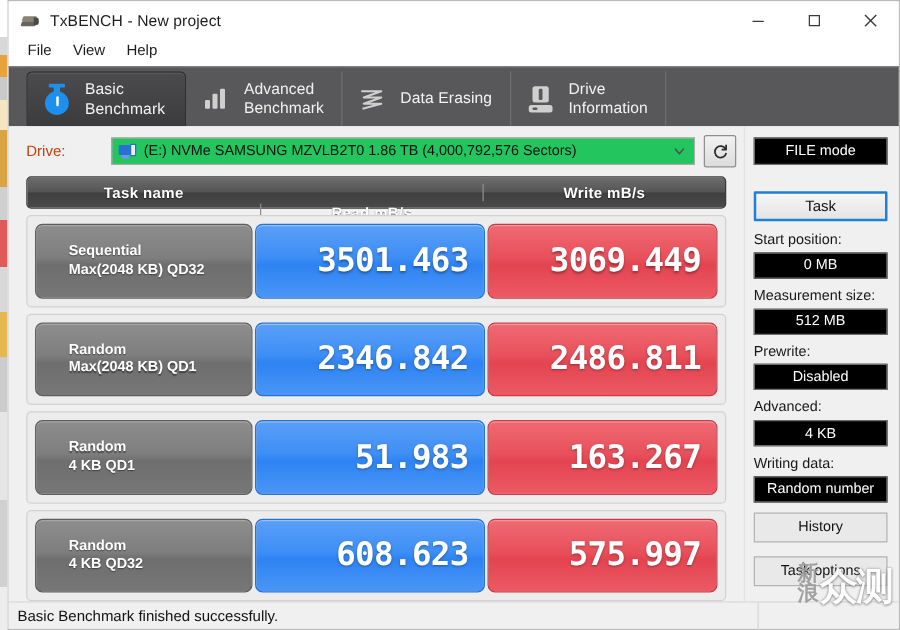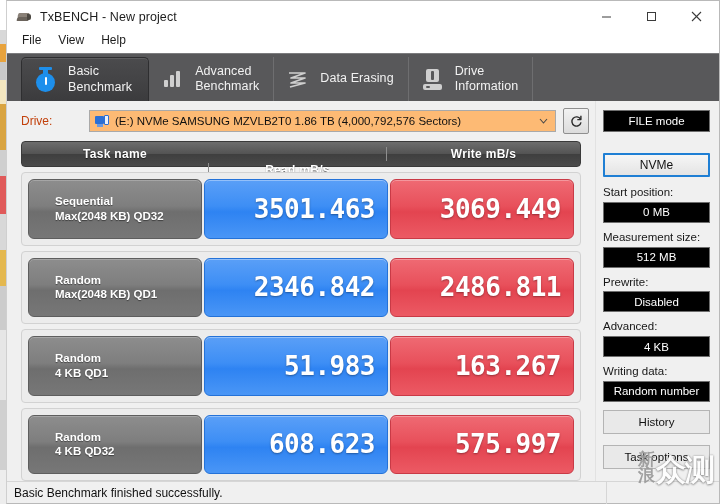--- a/index.html
+++ b/index.html
@@ -173,21 +173,21 @@
   }
 
   
   .drive-row {
     height: 40px; flex: 0 0 40px;
     display: flex; align-items: center;
     padding: 0 6px 0 14px;
   }
   .drive-label { font-size: 12px; color: #c2410c; width: 68px; flex: 0 0 68px; }
   .drive-select {
-    flex: 1 1 auto; height: 22px; background: #fdba74;
+    flex: 1 1 auto; height: 22px; background: #22c55e;
     border: 1px solid #a9a9a9;
     display: flex; align-items: center; padding: 0 4px 0 5px;
     position: relative; min-width: 0;
   }
   .drive-glyph {
     width: 15px; height: 13px; flex: 0 0 15px; margin-right: 5px; position: relative;
   }
   .drive-glyph .scr { position:absolute; left:0; top:1px; width:9px; height:8px; background:#2b6fd4; border-radius:1px; }
   .drive-glyph .scr2 { position:absolute; left:9px; top:0px; width:5px; height:10px; border:1px solid #2b6fd4; border-radius:1px; background:#eaf1fc;}
   .drive-glyph .stand { position:absolute; left:2px; top:9px; width:6px; height:3px; background:#6b9ae0; }
@@ -491,21 +491,21 @@
               <div class="val-chip write">575.997</div>
             </div>
 
           </div>
         </div>
 
       </div>
 
       <div class="sidebar">
         <div class="mode-btn">FILE mode</div>
-        <div class="start-btn">NVMe</div>
+        <div class="start-btn">Task</div>
 
         <div class="field-label">Start position:</div>
         <div class="field-value">0 MB</div>
 
         <div class="field-label">Measurement size:</div>
         <div class="field-value">512 MB</div>
 
         <div class="field-label">Prewrite:</div>
         <div class="field-value">Disabled</div>
 

